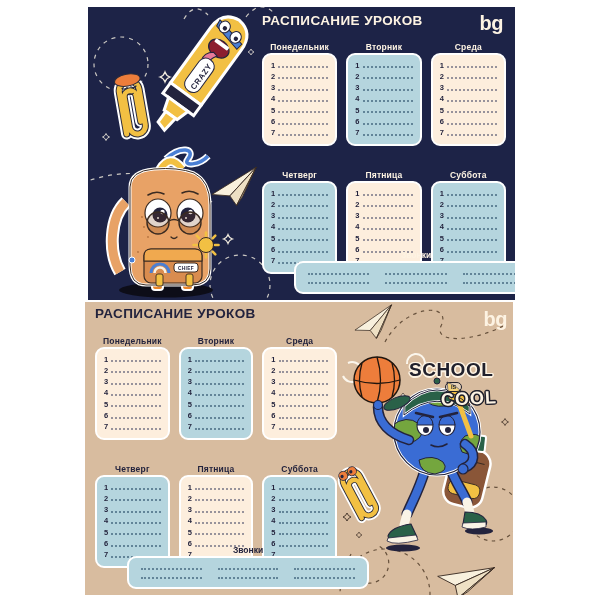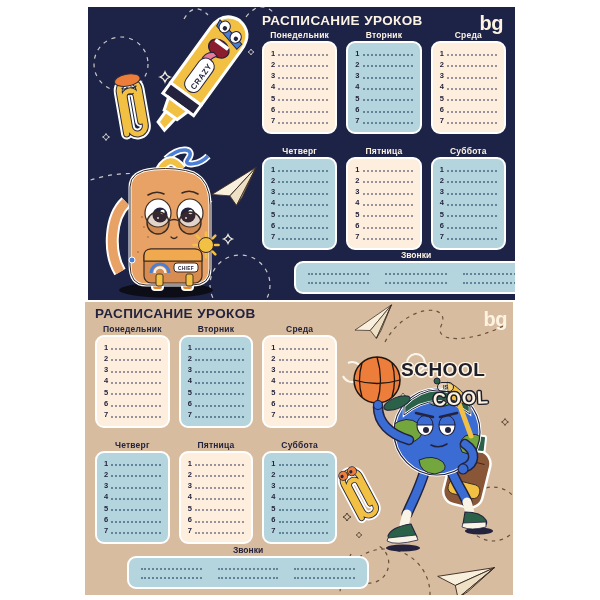--- a/index.html
+++ b/index.html
@@ -12,21 +12,21 @@
   .poster-title{position:absolute;z-index:3;font-weight:bold;font-size:13.5px;letter-spacing:.4px;text-align:left;}
   #poster-top .poster-title{left:174px;top:6px;width:244px;color:#fdf3e3;}
   #poster-bottom .poster-title{left:10px;top:4px;width:242px;color:#23233d;}
   .bg-logo{position:absolute;z-index:3;font-weight:bold;font-size:20px;letter-spacing:-.5px;color:#fdf3e3;}
   #poster-top .bg-logo{right:12px;top:5px;}
   #poster-bottom .bg-logo{right:6px;top:6px;}
 
   .day-grid{position:absolute;z-index:2;display:grid;grid-template-columns:repeat(3,1fr);column-gap:9px;row-gap:11px;}
   #poster-top .day-grid{left:174px;top:22px;width:244px;}
   #poster-bottom .day-grid{left:10px;top:21px;width:242px;}
-  .day-cell{display:flex;flex-direction:column;}
+  .day-cell{display:flex;flex-direction:column;margin-top:12px;}
   .day-header{height:12px;line-height:12px;text-align:center;font-weight:bold;font-size:8.5px;letter-spacing:.2px;}
   #poster-top .day-header{color:#fdf3e3;}
   #poster-bottom .day-header{color:#23233d;}
   .day-card{height:93px;border:2px solid #ffffff;border-radius:9px;box-sizing:border-box;
             padding:5px 7px 7px 7px;display:flex;flex-direction:column;justify-content:space-between;}
   .day-card.cream{background:#fdeedd;}
   .day-card.blue{background:#b5d5de;}
   .lesson-line{display:flex;align-items:flex-end;gap:3px;height:9px;}
   .lesson-num{font-weight:bold;font-size:7.5px;line-height:1;color:#23233d;}
   .lesson-dots{flex:1;border-bottom:2px dotted rgba(40,46,84,.48);margin-bottom:1px;}
@@ -36,21 +36,21 @@
   #poster-top .bells{left:174px;top:242px;width:244px;}
   #poster-bottom .bells{left:10px;top:242px;width:242px;}
   .bells-header{height:12px;line-height:12px;text-align:center;font-weight:bold;font-size:8.5px;}
   #poster-top .bells-header{color:#fdf3e3;}
   #poster-bottom .bells-header{color:#23233d;}
   .bells-card{height:33px;border:2px solid #fff;border-radius:9px;box-sizing:border-box;background:#b5d5de;
               display:grid;grid-template-columns:repeat(3,1fr);grid-template-rows:repeat(2,1fr);
               column-gap:16px;row-gap:0;padding:4px 12px 7px 12px;}
   .bell-line{border-bottom:2px dotted rgba(29,66,94,.55);margin-bottom:1px;}
 
-  .slogan{position:absolute;z-index:3;left:316px;top:57px;width:106px;}
+  .slogan{position:absolute;z-index:3;left:324px;top:57px;width:106px;}
   .slogan-school{font-weight:bold;font-size:19px;letter-spacing:.5px;color:#20202c;
      text-shadow:-1.5px 0 #fdf3e3,1.5px 0 #fdf3e3,0 -1.5px #fdf3e3,0 1.5px #fdf3e3,
                  -1px -1px #fdf3e3,1px 1px #fdf3e3,-1px 1px #fdf3e3,1px -1px #fdf3e3;}
   .slogan-is{position:absolute;left:36px;top:23px;font-weight:bold;font-size:5.5px;color:#20202c;
      border:1.2px solid #20202c;border-radius:7px;padding:1px 5px;background:rgba(253,243,227,.35);}
   .slogan-cool{margin:7px 0 0 32px;font-weight:bold;font-size:18px;letter-spacing:1px;color:#fdf3e3;transform:rotate(-3deg);
      text-shadow:-1.5px 0 #20202c,1.5px 0 #20202c,0 -1.5px #20202c,0 1.5px #20202c,
                  -1px -1px #20202c,1px 1px #20202c,-1px 1px #20202c,1px -1px #20202c;}
 </style>
 </head>

